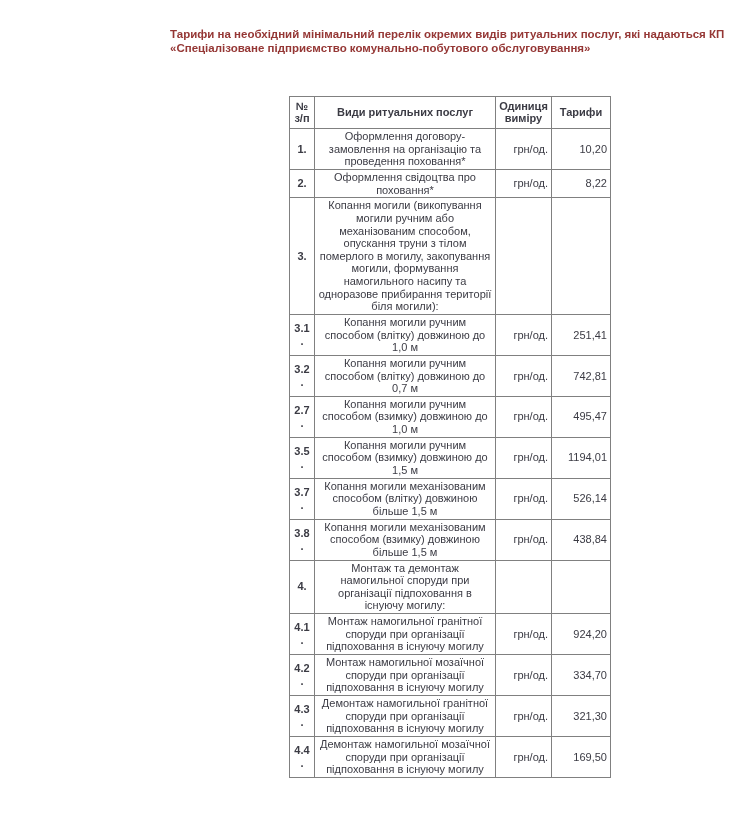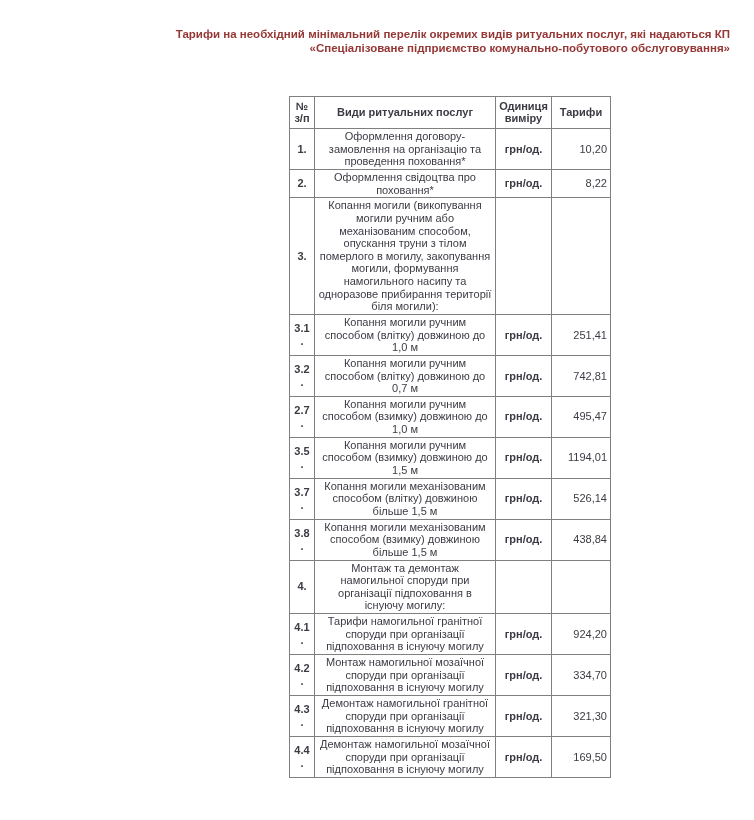--- a/index.html
+++ b/index.html
@@ -19,21 +19,21 @@
   .content{
     margin-left:160px;
     width:580px;
     padding-top:27px;
   }
   .doc-title{
     font-size:11.5px;
     font-weight:bold;
     line-height:1.25;
     color:var(--title);
-    text-align:right;
+    text-align:left;
     margin:0 10px 40px 10px;
   }
   table.tariffs{
     border-collapse:collapse;
     margin:0 auto;
     width:321px;
     table-layout:fixed;
     font-size:11px;
     line-height:1.15;
     color:var(--text);
@@ -48,21 +48,21 @@
     font-weight:bold;
     text-align:center;
     padding:3px 2px;
   }
   col.col-num{width:25px;}
   col.col-service{width:181px;}
   col.col-unit{width:56px;}
   col.col-tariff{width:59px;}
   td.c-num{text-align:center;font-weight:bold;}
   td.c-service{text-align:center;}
-  td.c-unit{text-align:center;font-weight:bold;}
+  td.c-unit{text-align:right;}
   td.c-tariff{text-align:right;}
 </style>
 </head>
 <body>
 
 <div class="content">
 
   <p class="doc-title">Тарифи на необхідний мінімальний перелік окремих видів ритуальних послуг, які надаються КП «Спеціалізоване підприємство комунально-побутового обслуговування»</p>
 
   <table class="tariffs">
@@ -136,21 +136,21 @@
           <td class="c-tariff">438,84</td>
         </tr>
         <tr>
           <td class="c-num">4.</td>
           <td class="c-service">Монтаж та демонтаж намогильної споруди при організації підпоховання в існуючу могилу:</td>
           <td class="c-unit"></td>
           <td class="c-tariff"></td>
         </tr>
         <tr>
           <td class="c-num">4.1.</td>
-          <td class="c-service">Тарифи намогильної гранітної споруди при організації підпоховання в існуючу могилу</td>
+          <td class="c-service">Монтаж намогильної гранітної споруди при організації підпоховання в існуючу могилу</td>
           <td class="c-unit">грн/од.</td>
           <td class="c-tariff">924,20</td>
         </tr>
         <tr>
           <td class="c-num">4.2.</td>
           <td class="c-service">Монтаж намогильної мозаїчної споруди при організації підпоховання в існуючу могилу</td>
           <td class="c-unit">грн/од.</td>
           <td class="c-tariff">334,70</td>
         </tr>
         <tr>

